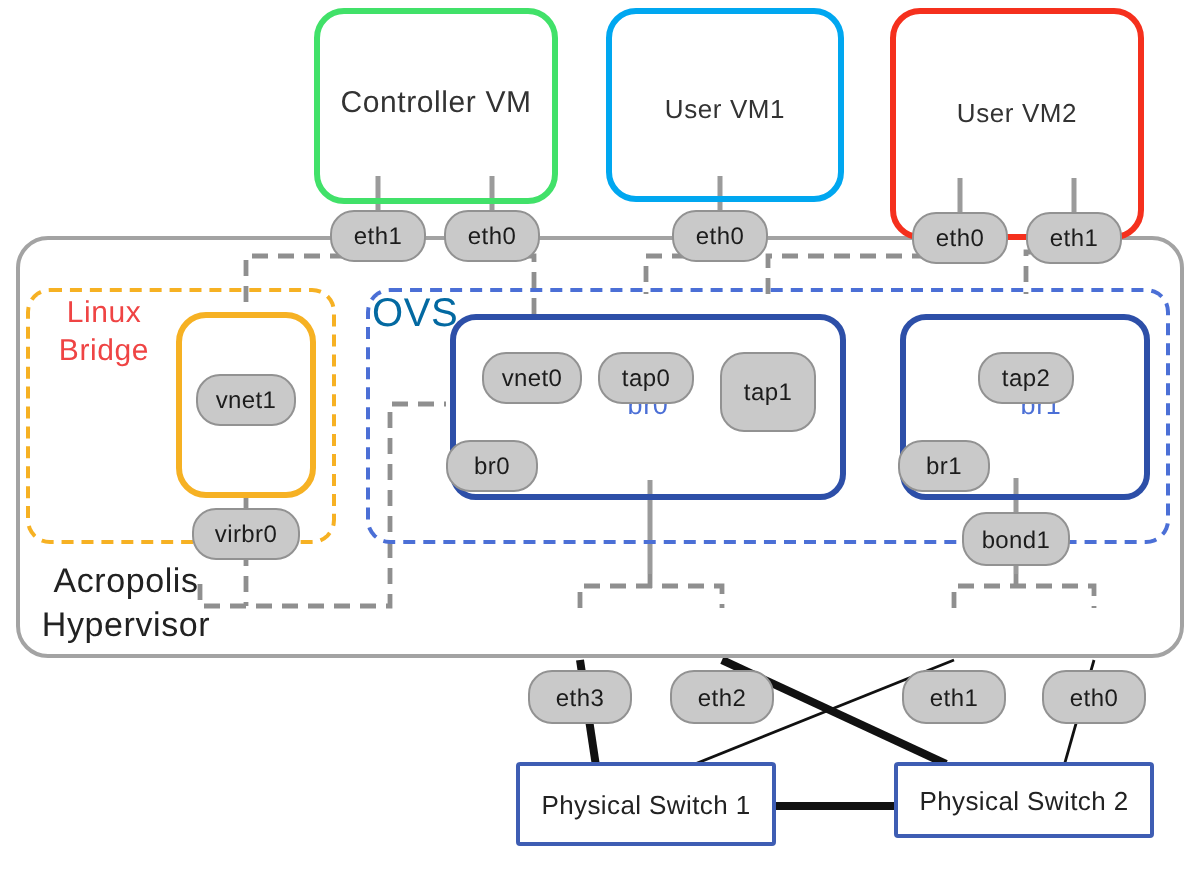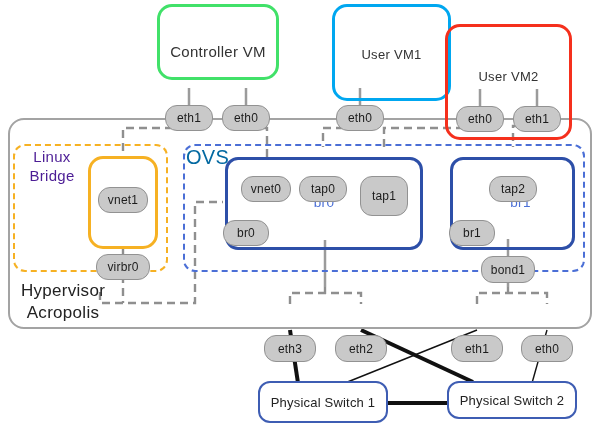--- a/index.html
+++ b/index.html
@@ -16,21 +16,21 @@
   .solid-bridge{z-index:3;}
   .region-label{position:absolute;z-index:4;font-weight:500;letter-spacing:.3px;}
   .pill{
     position:absolute;box-sizing:border-box;z-index:5;
     background:#c9c9c9;border:1.5px solid #929292;border-radius:12px;
     display:flex;align-items:center;justify-content:center;
     font-size:12px;color:#1c1c1c;font-weight:500;letter-spacing:.2px;margin-top:31px;
   }
   .switch-box{
     position:absolute;box-sizing:border-box;z-index:4;background:#ffffff;
-    border:2.5px solid #3e5db3;border-radius:12px;
+    border:2.5px solid #3e5db3;border-radius:2px;
     display:flex;align-items:center;justify-content:center;
     font-size:13px;color:#222;font-weight:500;letter-spacing:.2px;
   }
   .center-name{position:absolute;text-align:center;font-weight:500;z-index:4;letter-spacing:.3px;}
 </style>
 </head>
 <body>
 
 <div id="stage">
 
@@ -60,38 +60,38 @@
 
     <g stroke="#111" fill="none">
       <path stroke-width="4" d="M290 330 L298 383"></path>
       <path stroke-width="4" d="M361 330 L473 382"></path>
       <path stroke-width="4" d="M386 403 H448"></path>
       <path stroke-width="1.4" d="M477 330 L345 383"></path>
       <path stroke-width="1.4" d="M547 330 L532 383"></path>
     </g>
   </svg>
 
-  <div class="box vm-box" style="left:157px;top:4px;width:122px;height:76px;border:3.5px solid #41e169;">
+  <div class="box vm-box" style="left:157px;top:4px;width:122px;height:98px;border:3.5px solid #41e169;">
     <div class="vm-label" style="top:36px;font-size:15px;">Controller VM</div>
   </div>
-  <div class="box vm-box" style="left:303px;top:4px;width:119px;height:97px;border:3.5px solid #00a7f0;margin-left:29px;">
+  <div class="box vm-box" style="left:303px;top:4px;width:119px;height:97px;border:3.5px solid #00a7f0;">
     <div class="vm-label" style="top:40px;font-size:13px;">User VM1</div>
   </div>
-  <div class="box vm-box" style="left:445px;top:4px;width:127px;height:116px;border:3.5px solid #f5301d;margin-top:20px;">
+  <div class="box vm-box" style="left:445px;top:4px;width:127px;height:116px;border:3.5px solid #f5301d;">
     <div class="vm-label" style="top:42px;font-size:13px;">User VM2</div>
   </div>
 
   <div class="box hv-box" style="left:8px;top:118px;width:584px;height:211px;"></div>
   <div class="center-name" style="left:8px;top:280px;width:110px;font-size:17px;line-height:21.5px;color:#222;">
+    <div>Acropolis</div>
     <div>Hypervisor</div>
-    <div>Acropolis</div>
   </div>
 
   <div class="box dash-region" style="left:13px;top:144px;width:155px;height:128px;border:2px dashed #f6b123;"></div>
-  <div class="region-label" style="left:16px;top:147px;width:72px;text-align:center;color:#4c1d95;font-size:15px;line-height:19px;">
+  <div class="region-label" style="left:16px;top:147px;width:72px;text-align:center;color:#ef4444;font-size:15px;line-height:19px;">
     <div>Linux</div>
     <div>Bridge</div>
   </div>
 
   <div class="box solid-bridge" style="left:88px;top:156px;width:70px;height:93px;border:3.5px solid #f6b123;border-radius:15px;"></div>
   <div class="center-name" style="left:88px;top:192px;width:70px;font-size:12.5px;color:#f6b123;">virbr0</div>
 
   <div class="box dash-region" style="left:183px;top:144px;width:402px;height:128px;border:2px dashed #4b6fd6;"></div>
   <div class="region-label" style="left:186px;top:146px;color:#0369a1;font-size:20px;">OVS</div>
 

